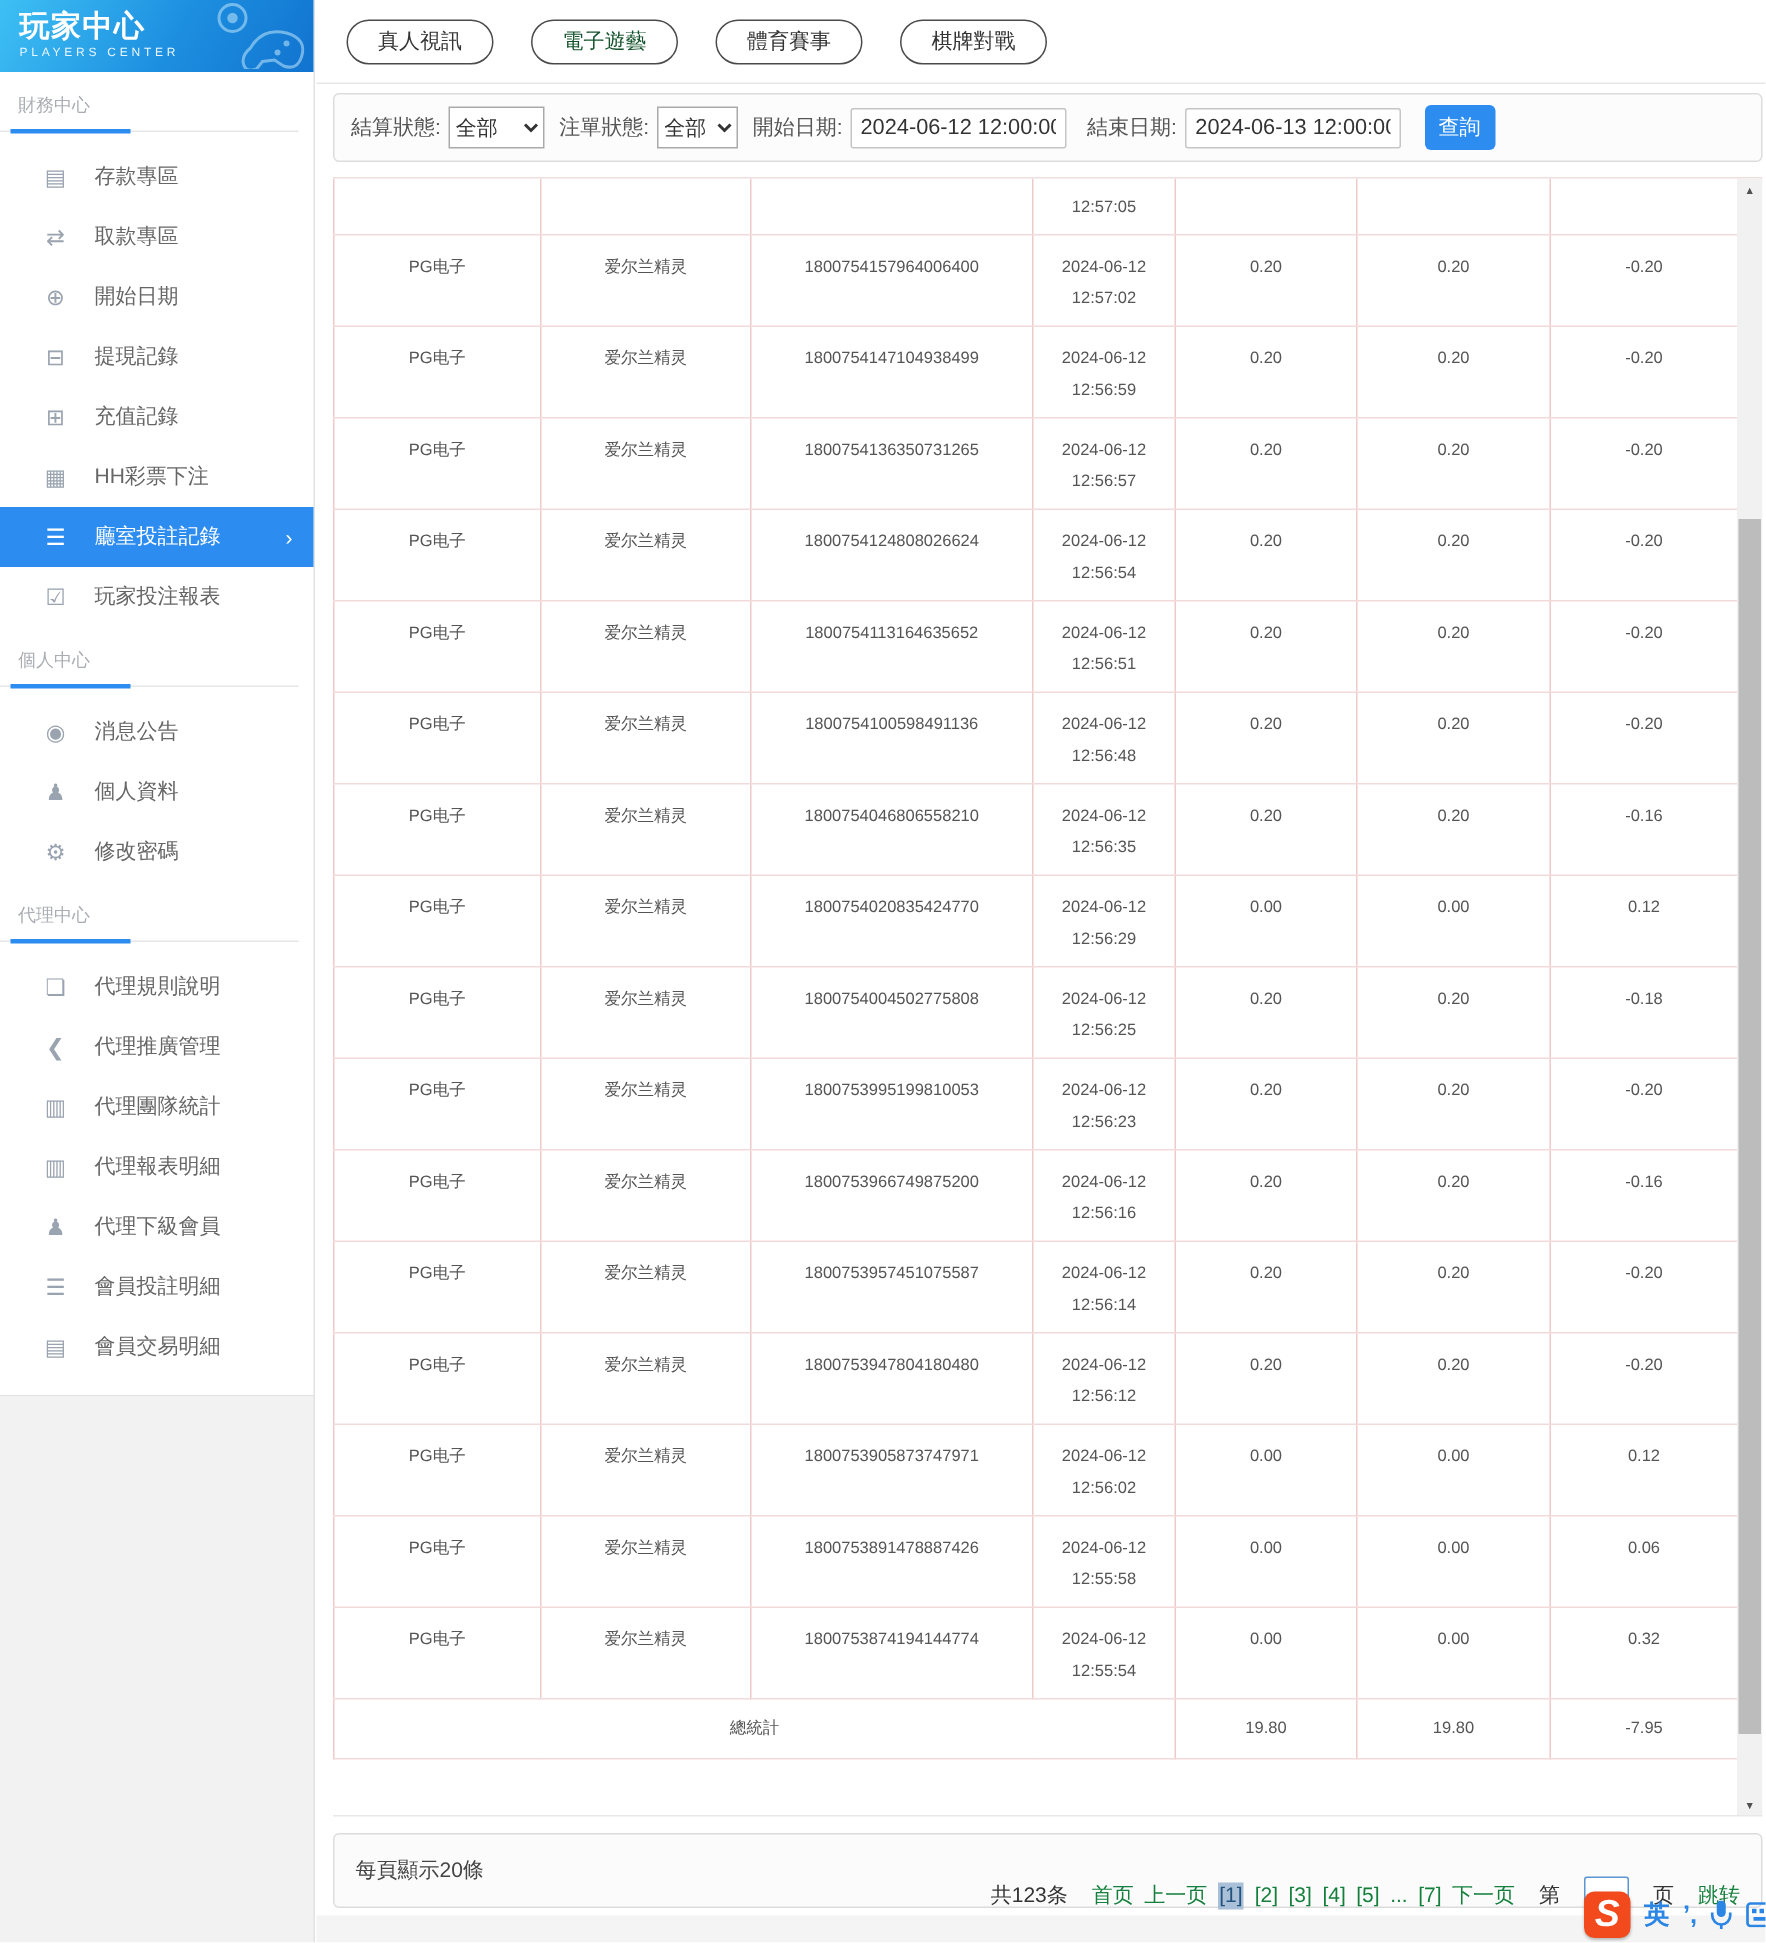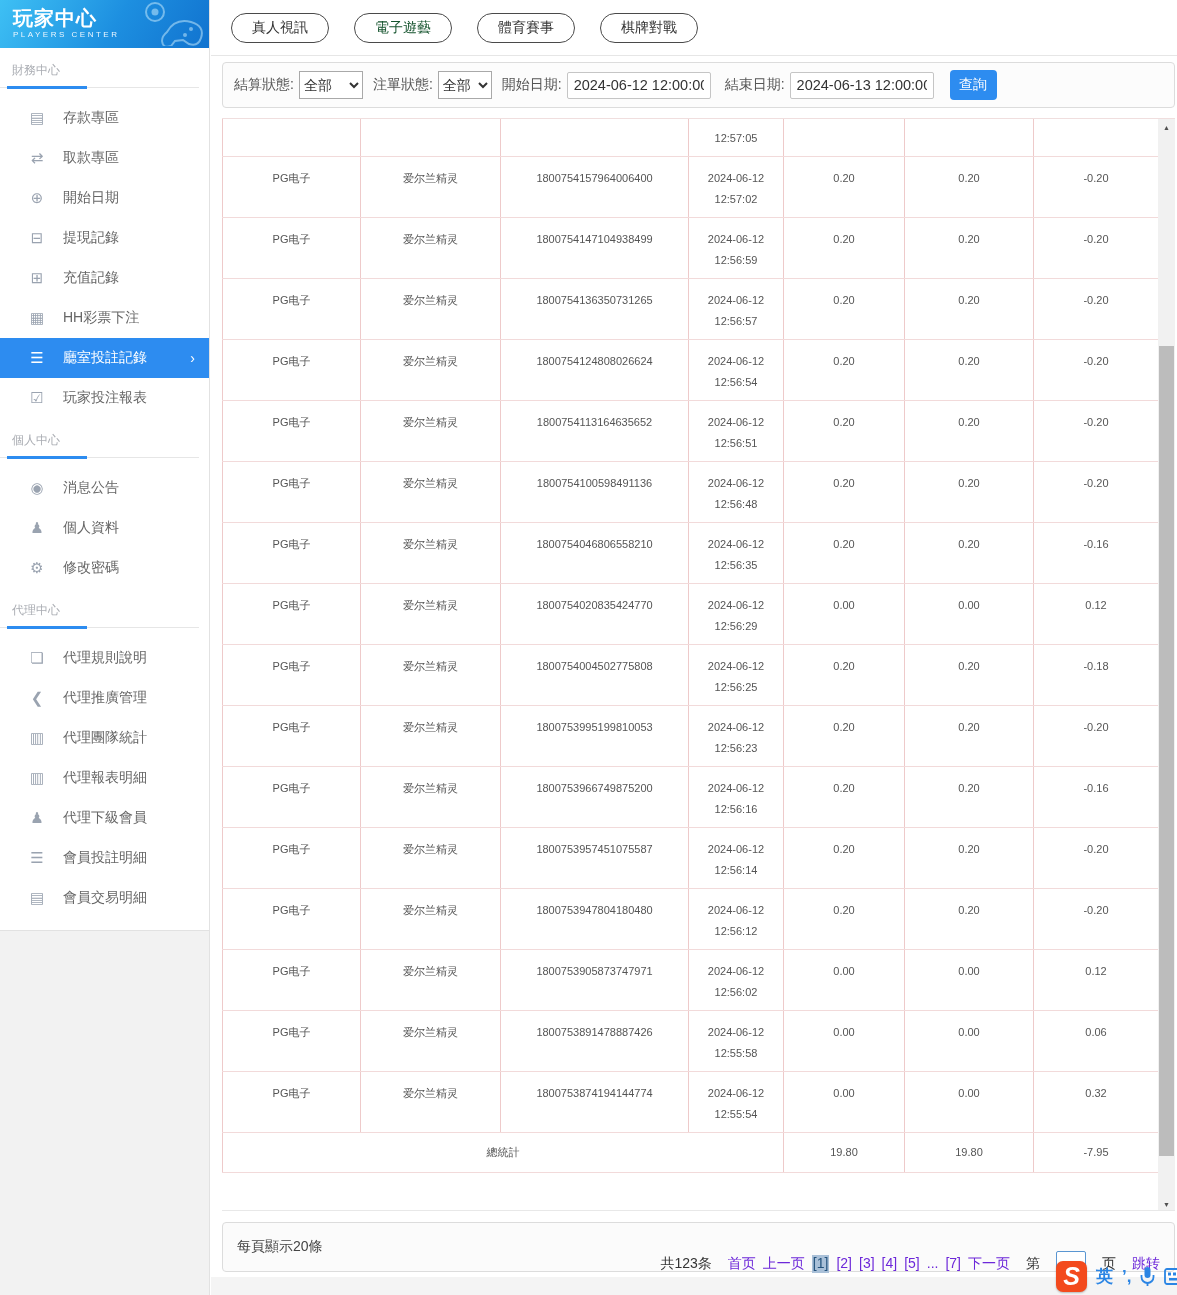--- a/index.html
+++ b/index.html
@@ -71,21 +71,21 @@
   .vs-arrow { height:16px; display:flex; align-items:center; justify-content:center;
     font-size:7px; color:#505050; cursor:pointer; }
   #vs-down { position:absolute; bottom:0; left:0; width:17px; }
   #vs-thumb { position:absolute; left:1px; top:227px; width:15px; height:810px; background:#bcbcbc; cursor:pointer; }
 
   
   #pagebar { position:absolute; left:222px; top:1222px; width:953px; height:50px;
     border:1px solid #dcdcdc; border-radius:4px; background:#fbfbfb;
     display:flex; align-items:center; padding:0 14px; font-size:14px; color:#444; }
   #pag-right { margin-left:auto; display:flex; align-items:flex-end; gap:16px;margin-top:30px; }
-  .plink { color:#6d28d9; text-decoration:none; cursor:pointer; }
+  .plink { color:#15803d; text-decoration:none; cursor:pointer; }
   .plink.current { background:#a9c0d8; color:#23527c; padding:0 1px; }
   #jump-input { width:30px; height:22px; border:1px solid #5a96d2; border-radius:2px;
     font-size:13px; text-align:center; font-family:inherit; }
 
   
   #ime { position:absolute; left:1056px; top:1261px; display:flex; align-items:center; gap:9px; }
   #ime-logo { width:31px; height:31px; background:#f34a1d; border-radius:7px; color:#fff;
     font-size:25px; font-weight:bold; font-style:italic; display:flex; align-items:center;
     justify-content:center; cursor:pointer; box-shadow:0 1px 2px rgba(0,0,0,.25); }
   .ime-txt { color:#2b85e4; font-weight:bold; font-size:17px; cursor:pointer; }

